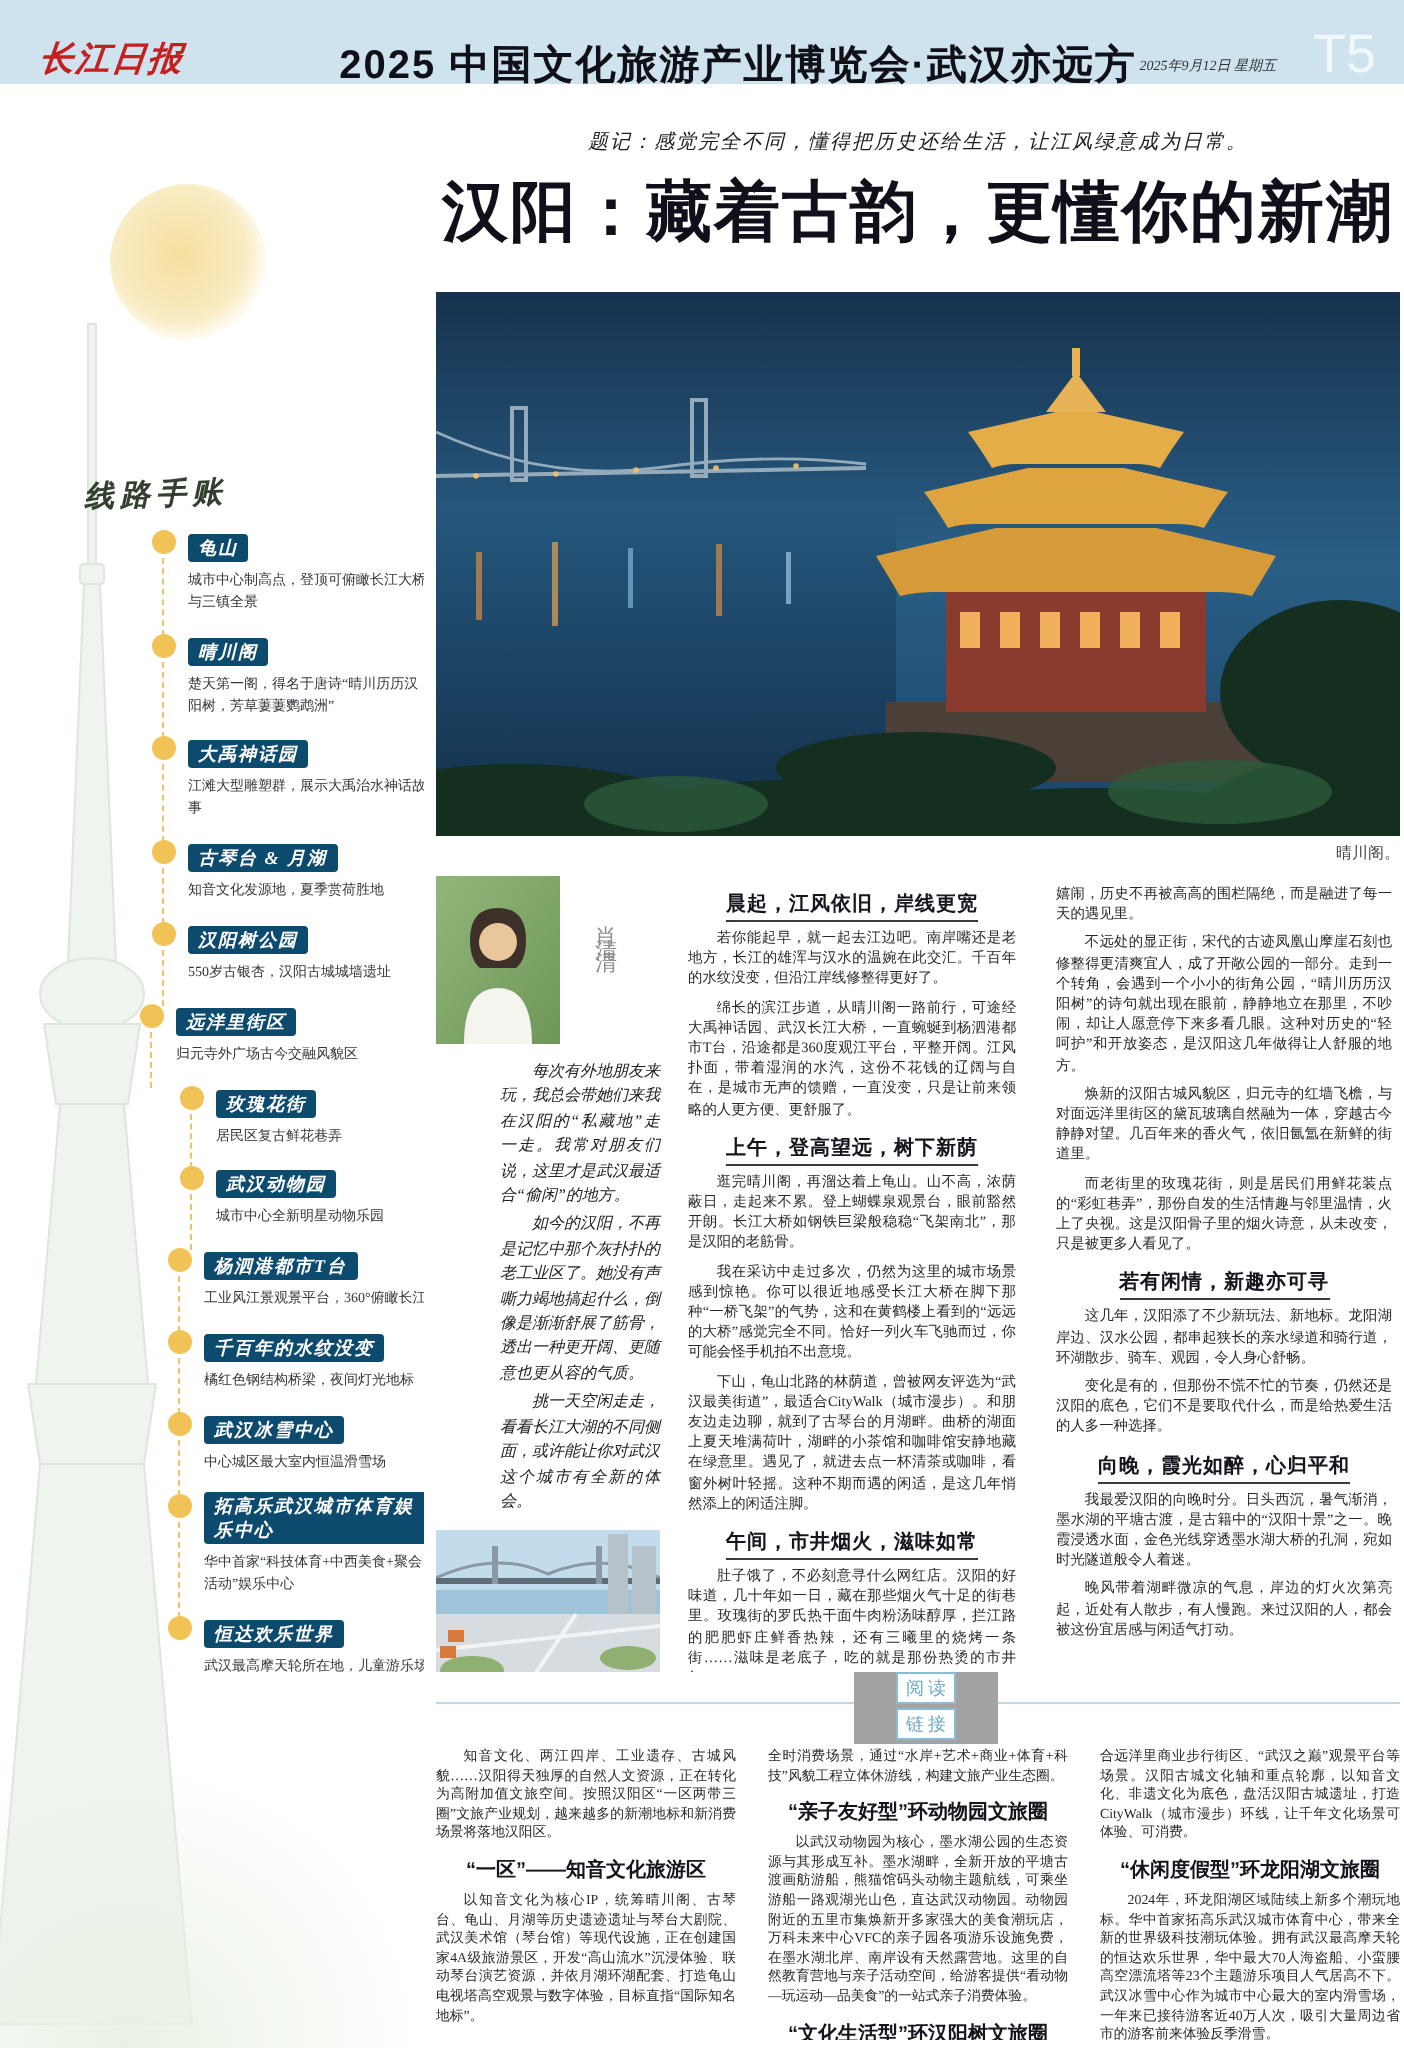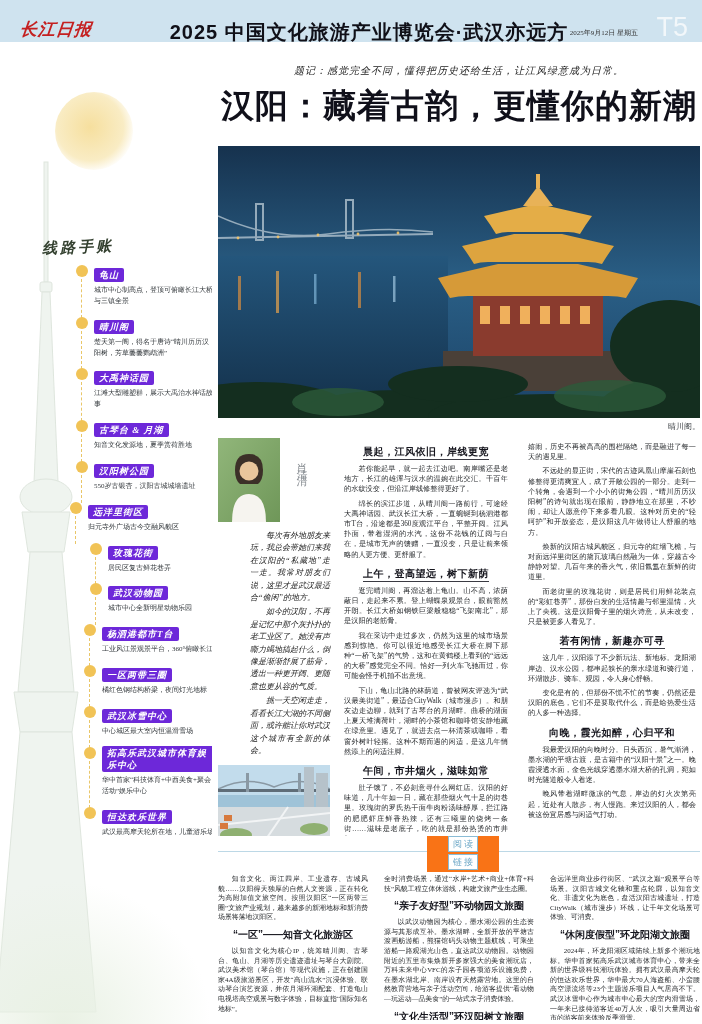--- a/index.html
+++ b/index.html
@@ -6,38 +6,38 @@
   body{width:702px;height:1024px;background:#ffffff;position:relative;overflow:hidden;
        font-family:"Liberation Serif","DejaVu Serif",serif;color:#222;}
 
   
   .band{position:absolute;left:0;top:10;width:702px;height:42px;background:#cfe3ef;}
   .logo{position:absolute;left:20px;top:18px;font-size:17px;font-weight:bold;font-style:italic;
         color:#c42020;letter-spacing:1px;transform:skewX(-6deg);}
   .band-title{position:absolute;left:18px;top:19px;width:702px;text-align:center;
         font-size:20px;font-weight:900;color:#101018;letter-spacing:1px;
         font-family:"Liberation Sans","DejaVu Sans",sans-serif;}
-  .band-date{position:absolute;right:64px;top:28px;font-size:7px;color:#333;}
+  .band-date{position:absolute;right:64px;top:28px;font-size:7px;color:#333;font-style:italic;}
   .band-pageno{position:absolute;right:14px;top:12px;font-size:27px;color:#f2f7fa;
         font-family:"Liberation Sans",sans-serif;font-weight:400;}
 
   
   .rail{position:absolute;left:0;top:52px;width:212px;height:972px;overflow:hidden;}
   .sun{position:absolute;left:55px;top:40px;width:78px;height:78px;border-radius:50%;
        background:radial-gradient(circle at 45% 45%, #f6df9e 0%, #f9ecc4 55%, rgba(252,246,225,0) 75%);}
   .route-title{position:absolute;left:42px;top:186px;font-size:15px;font-weight:bold;font-style:italic;
        color:#33402f;letter-spacing:3px;transform:rotate(-2deg);}
   .route-list{position:absolute;left:76px;top:212px;width:138px;}
   .route-item{position:relative;margin-bottom:9px;padding-left:18px;}
   .route-item::before{content:"";position:absolute;left:5px;top:15px;bottom:-11px;
        border-left:1px dashed #e9c668;}
   .route-list .route-item:last-child::before{display:none;}
   .route-dot{position:absolute;left:0;top:1px;width:12px;height:12px;border-radius:50%;
        background:#f1c356;}
-  .route-chip{display:inline-block;background:#6d28d9;color:#ffffff;font-style:italic;font-weight:bold;
+  .route-chip{display:inline-block;background:#0c4a6e;color:#ffffff;font-style:italic;font-weight:bold;
        font-size:9px;line-height:12px;padding:1px 5px;border-radius:2px;letter-spacing:1px;}
   .route-desc{margin:3px 0 0 0;font-size:7px;line-height:1.55;color:#33383c;}
   .route-item:nth-child(6){margin-left:-6px;}
   .route-item:nth-child(7),.route-item:nth-child(8){margin-left:14px;}
   .route-item:nth-child(9),.route-item:nth-child(10),.route-item:nth-child(11),
   .route-item:nth-child(12),.route-item:nth-child(13){margin-left:8px;}
 
   
   .epigraph{position:absolute;left:218px;top:64px;width:482px;text-align:center;
        font-size:10px;font-style:italic;color:#1c1c1c;letter-spacing:1px;}
@@ -61,21 +61,21 @@
        text-indent:2em;text-align:justify;}
   .intro{margin-top:8px;margin-left:32px;}
   .photo2{width:112px;height:130px;overflow:hidden;background:#bcd9ea;margin-top:8px;}
   .sec-h{text-align:center;font-size:10px;font-weight:bold;color:#15151d;margin:7px 0 5px 0;
        font-family:"Liberation Sans",sans-serif;}
   .sec-h span{border-bottom:1px solid #3a3a42;padding-bottom:2px;letter-spacing:0.5px;}
   .body-p{margin:4px;font-size:7.2px;line-height:10.2px;text-align:justify;text-indent:2em;color:#26292c;}
 
   
   .divider{position:absolute;left:218px;top:851px;width:482px;border-top:1px solid #bcd8e6;}
-  .read-badge{position:absolute;left:427px;top:836px;width:64px;text-align:center;background:#f97316;padding:0 4px;}
+  .read-badge{position:absolute;left:427px;top:836px;width:64px;text-align:center;background:#a3a3a3;padding:0 4px;}
   .read-box{display:block;width:26px;margin:0 auto 2px auto;border:1.5px solid #8abcd6;color:#6fa9c8;
        font-size:9px;line-height:12px;letter-spacing:2px;padding:1px 0 1px 2px;background:#fff;
        font-family:"Liberation Sans",sans-serif;}
 
   
   .bottom{position:absolute;left:218px;top:874px;width:482px;height:146px;display:flex;overflow:hidden;}
   .b-col{width:150px;flex:none;margin-right:16px;overflow:hidden;}
   .b-col:last-child{margin-right:0;width:150px;}
   .b-h{text-align:center;font-size:10px;font-weight:bold;color:#15151d;margin:6px 0 4px 0;
        font-family:"Liberation Sans",sans-serif;letter-spacing:0;}
@@ -112,21 +112,21 @@
   <div class="route-list">
     <div class="route-item"><span class="route-dot"></span><span class="route-chip">龟山</span><p class="route-desc">城市中心制高点，登顶可俯瞰长江大桥与三镇全景</p></div>
     <div class="route-item"><span class="route-dot"></span><span class="route-chip">晴川阁</span><p class="route-desc">楚天第一阁，得名于唐诗“晴川历历汉阳树，芳草萋萋鹦鹉洲”</p></div>
     <div class="route-item"><span class="route-dot"></span><span class="route-chip">大禹神话园</span><p class="route-desc">江滩大型雕塑群，展示大禹治水神话故事</p></div>
     <div class="route-item"><span class="route-dot"></span><span class="route-chip">古琴台 &amp; 月湖</span><p class="route-desc">知音文化发源地，夏季赏荷胜地</p></div>
     <div class="route-item"><span class="route-dot"></span><span class="route-chip">汉阳树公园</span><p class="route-desc">550岁古银杏，汉阳古城城墙遗址</p></div>
     <div class="route-item"><span class="route-dot"></span><span class="route-chip">远洋里街区</span><p class="route-desc">归元寺外广场古今交融风貌区</p></div>
     <div class="route-item"><span class="route-dot"></span><span class="route-chip">玫瑰花街</span><p class="route-desc">居民区复古鲜花巷弄</p></div>
     <div class="route-item"><span class="route-dot"></span><span class="route-chip">武汉动物园</span><p class="route-desc">城市中心全新明星动物乐园</p></div>
     <div class="route-item"><span class="route-dot"></span><span class="route-chip">杨泗港都市T台</span><p class="route-desc">工业风江景观景平台，360°俯瞰长江</p></div>
-    <div class="route-item"><span class="route-dot"></span><span class="route-chip">一区两带三圈</span><p class="route-desc">橘红色钢结构桥梁，夜间灯光地标</p></div>
+    <div class="route-item"><span class="route-dot"></span><span class="route-chip">千百年的水纹没变</span><p class="route-desc">橘红色钢结构桥梁，夜间灯光地标</p></div>
     <div class="route-item"><span class="route-dot"></span><span class="route-chip">武汉冰雪中心</span><p class="route-desc">中心城区最大室内恒温滑雪场</p></div>
     <div class="route-item"><span class="route-dot"></span><span class="route-chip">拓高乐武汉城市体育娱乐中心</span><p class="route-desc">华中首家“科技体育+中西美食+聚会活动”娱乐中心</p></div>
     <div class="route-item"><span class="route-dot"></span><span class="route-chip">恒达欢乐世界</span><p class="route-desc">武汉最高摩天轮所在地，儿童游乐场</p></div>
   </div>
 </div>
 <div class="hill"></div>
 
 <div class="epigraph">题记：感觉完全不同，懂得把历史还给生活，让江风绿意成为日常。</div>
 <div class="headline">汉阳：藏着古韵，更懂你的新潮</div>
 

